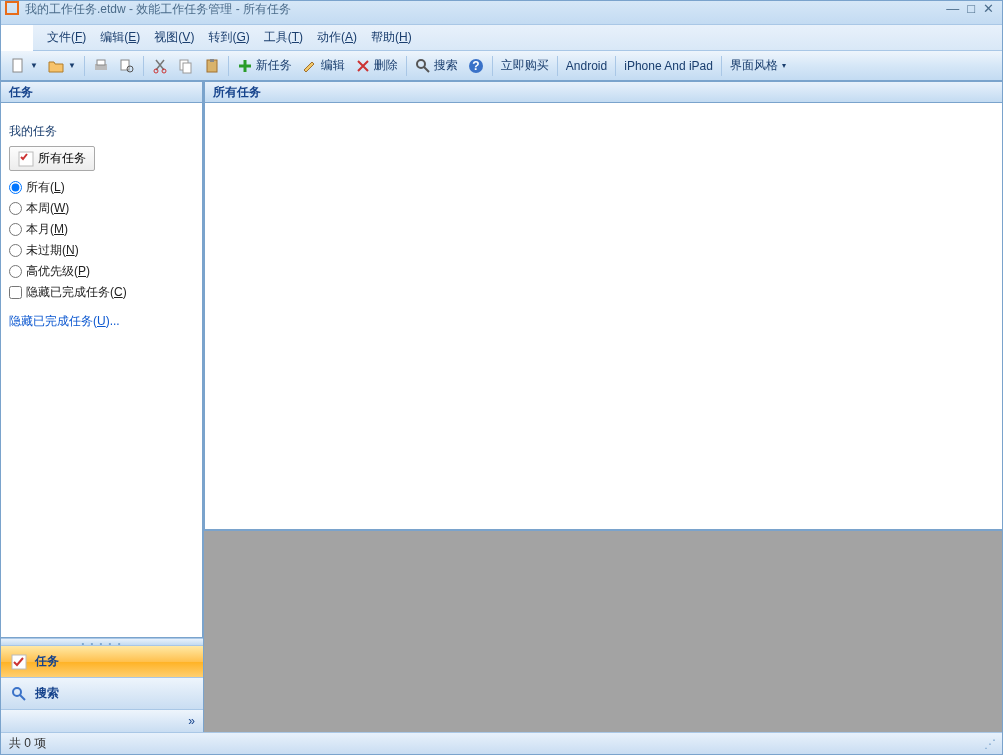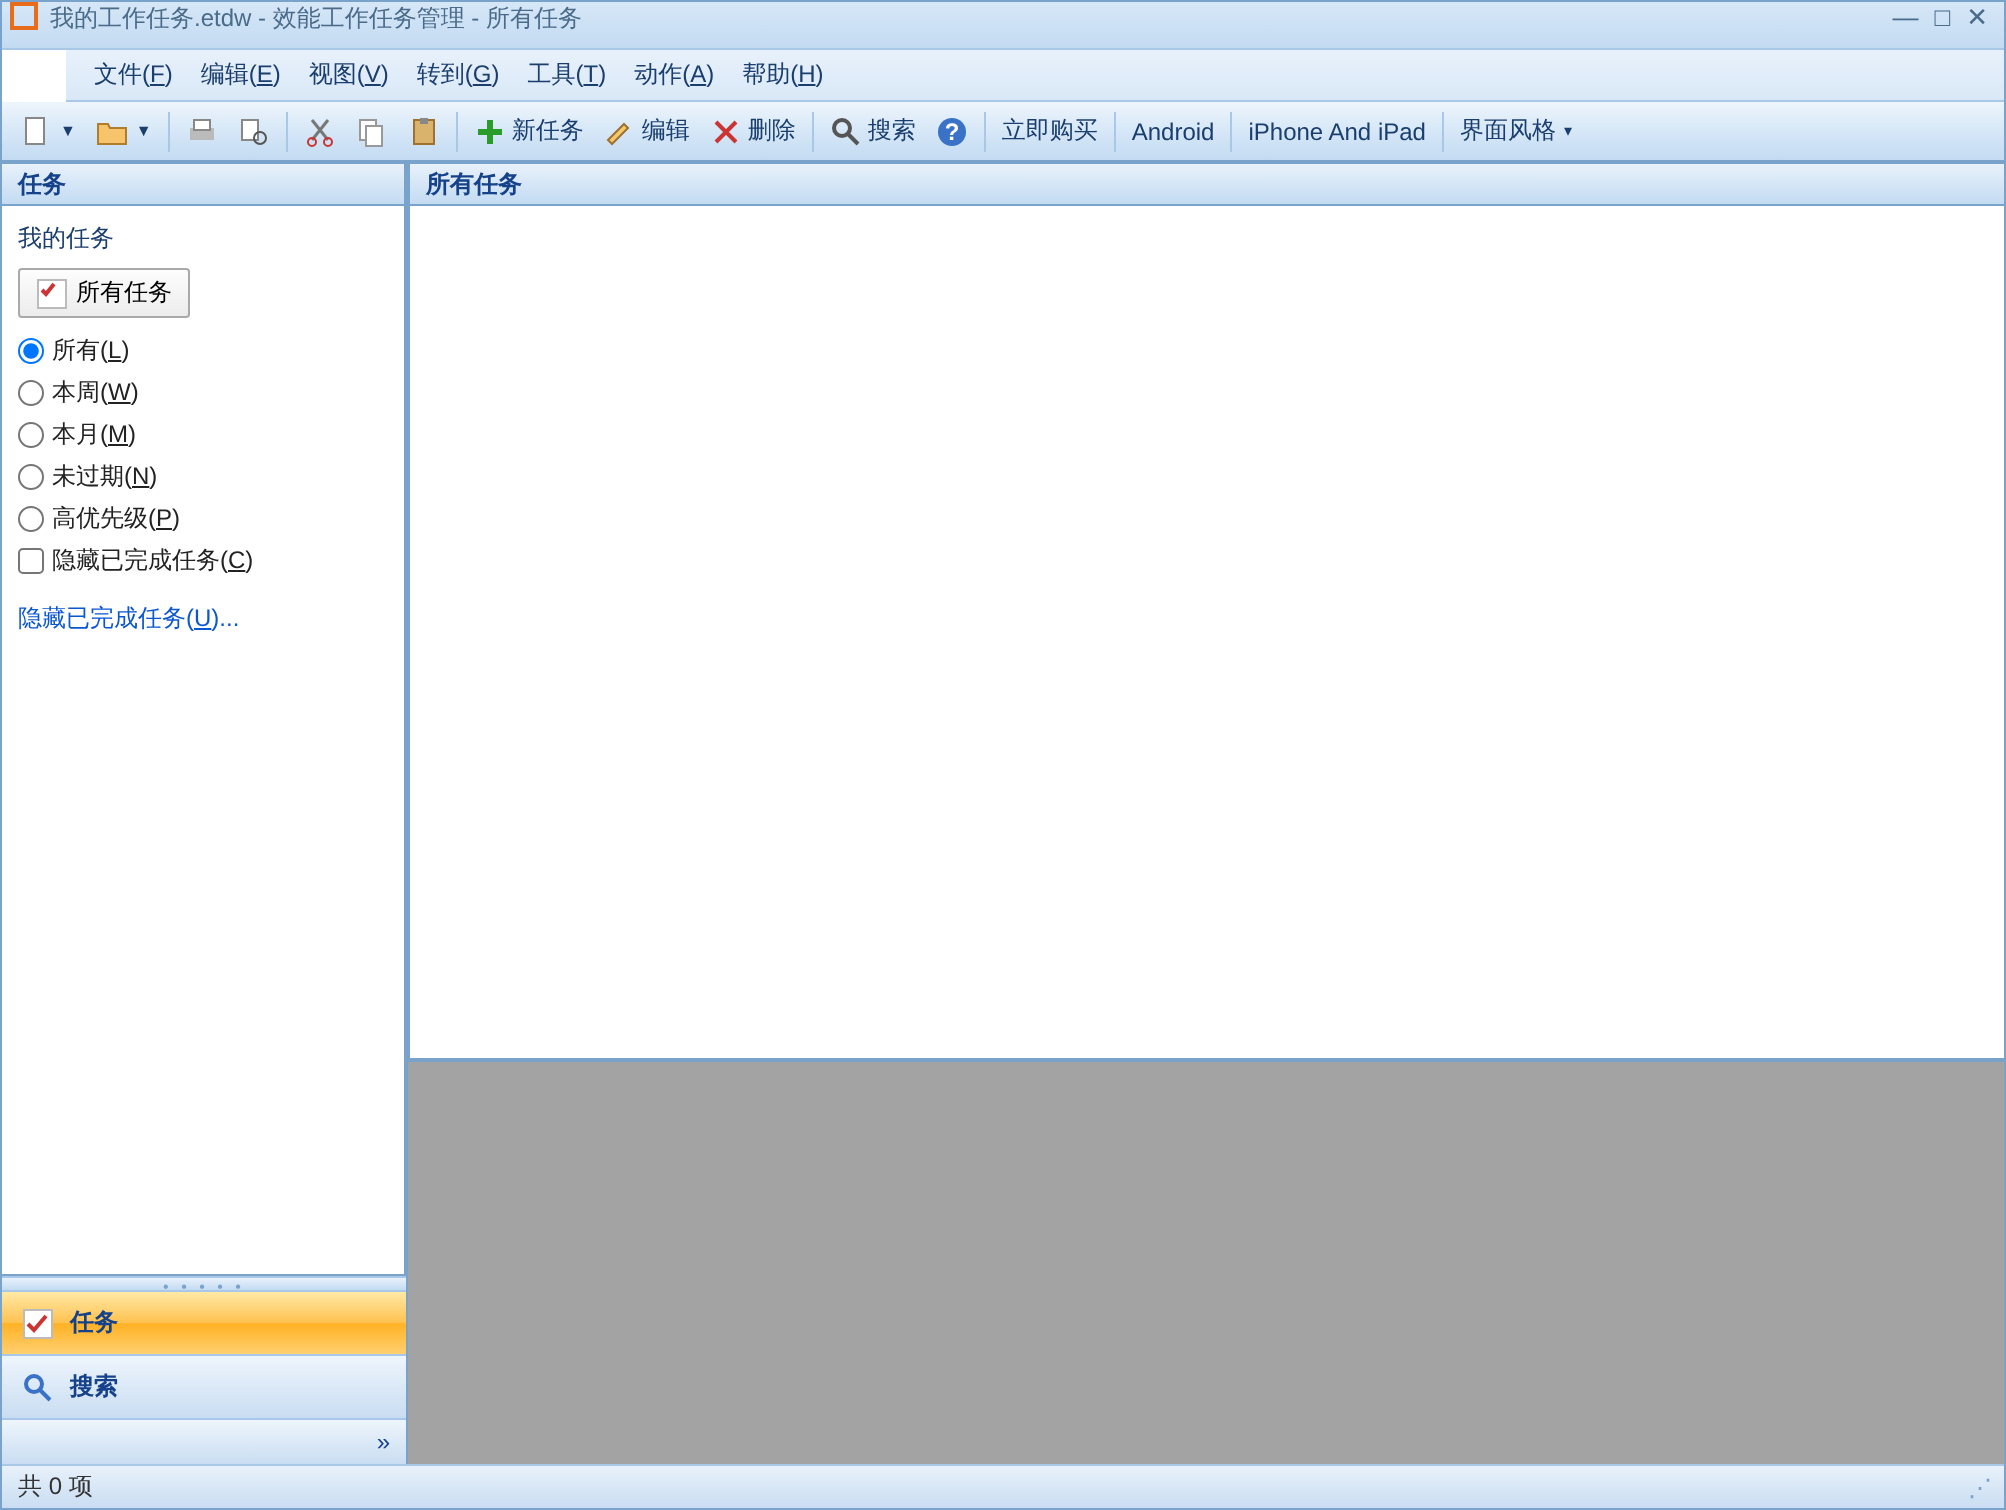--- a/index.html
+++ b/index.html
@@ -21,21 +21,21 @@
 .toolbar .tb-btn { display: flex; align-items: center; padding: 3px 5px; cursor: pointer; color: #1a3e6e; gap: 3px; }
 .toolbar .sep { width: 1px; height: 20px; background: #a9c7e6; margin: 0 3px; }
 .tb-icon { width: 16px; height: 16px; display: inline-block; }
 .dropdown-arrow { font-size: 8px; color: #1a3e6e; margin-left: 1px; }
 
 .main-area { flex: 1; display: flex; background: #d946ef; overflow: hidden; }
 
 .sidebar { width: 203px; display: flex; flex-direction: column; border-right: 1px solid #7aa3cc; background: #d6e7f7; }
 .sidebar-header { height: 22px; background: linear-gradient(#e8f1fb, #c3dbf2); border: 1px solid #7aa3cc; border-left: none; display: flex; align-items: center; padding: 0 8px; color: #15428b; font-weight: bold; }
 .sidebar-content { flex: 1; background: #fff; border: 1px solid #7aa3cc; border-left: none; border-top: none; padding: 4px 8px; overflow: auto; }
-.sidebar-content .section-label { color: #1a3e6e; padding: 4px 0; }
+.sidebar-content .section-label { color: #1a3e6e; padding: 4px 0; margin-top: 12px; }
 .tab-row { margin: 2px 0 6px 0; }
 .tab-btn { display: inline-flex; align-items: center; gap: 4px; padding: 3px 8px; background: linear-gradient(#fdfdfd,#ececec); border: 1px solid #a9a9a9; border-radius: 2px; cursor: pointer; }
 .radio-list label, .check-row label { display: flex; align-items: center; gap: 4px; padding: 2px 0; color: #222; cursor: pointer; }
 .link-row { margin-top: 10px; }
 .link-row a { color: #0b57d0; text-decoration: none; cursor: pointer; }
 
 .nav-splitter { height: 8px; background: linear-gradient(#e8f1fb,#c3dbf2); text-align: center; color: #7aa3cc; font-size: 8px; letter-spacing: 2px; border-top: 1px solid #a9c7e6; border-bottom: 1px solid #a9c7e6; cursor: ns-resize; }
 
 .nav-buttons .nav-btn { height: 32px; display: flex; align-items: center; gap: 8px; padding: 0 10px; border-bottom: 1px solid #a9c7e6; color: #15428b; font-weight: bold; cursor: pointer; }
 .nav-btn.active { background: linear-gradient(#ffe9a6, #ffc14f 50%, #ffb224 51%, #ffcf70); }

